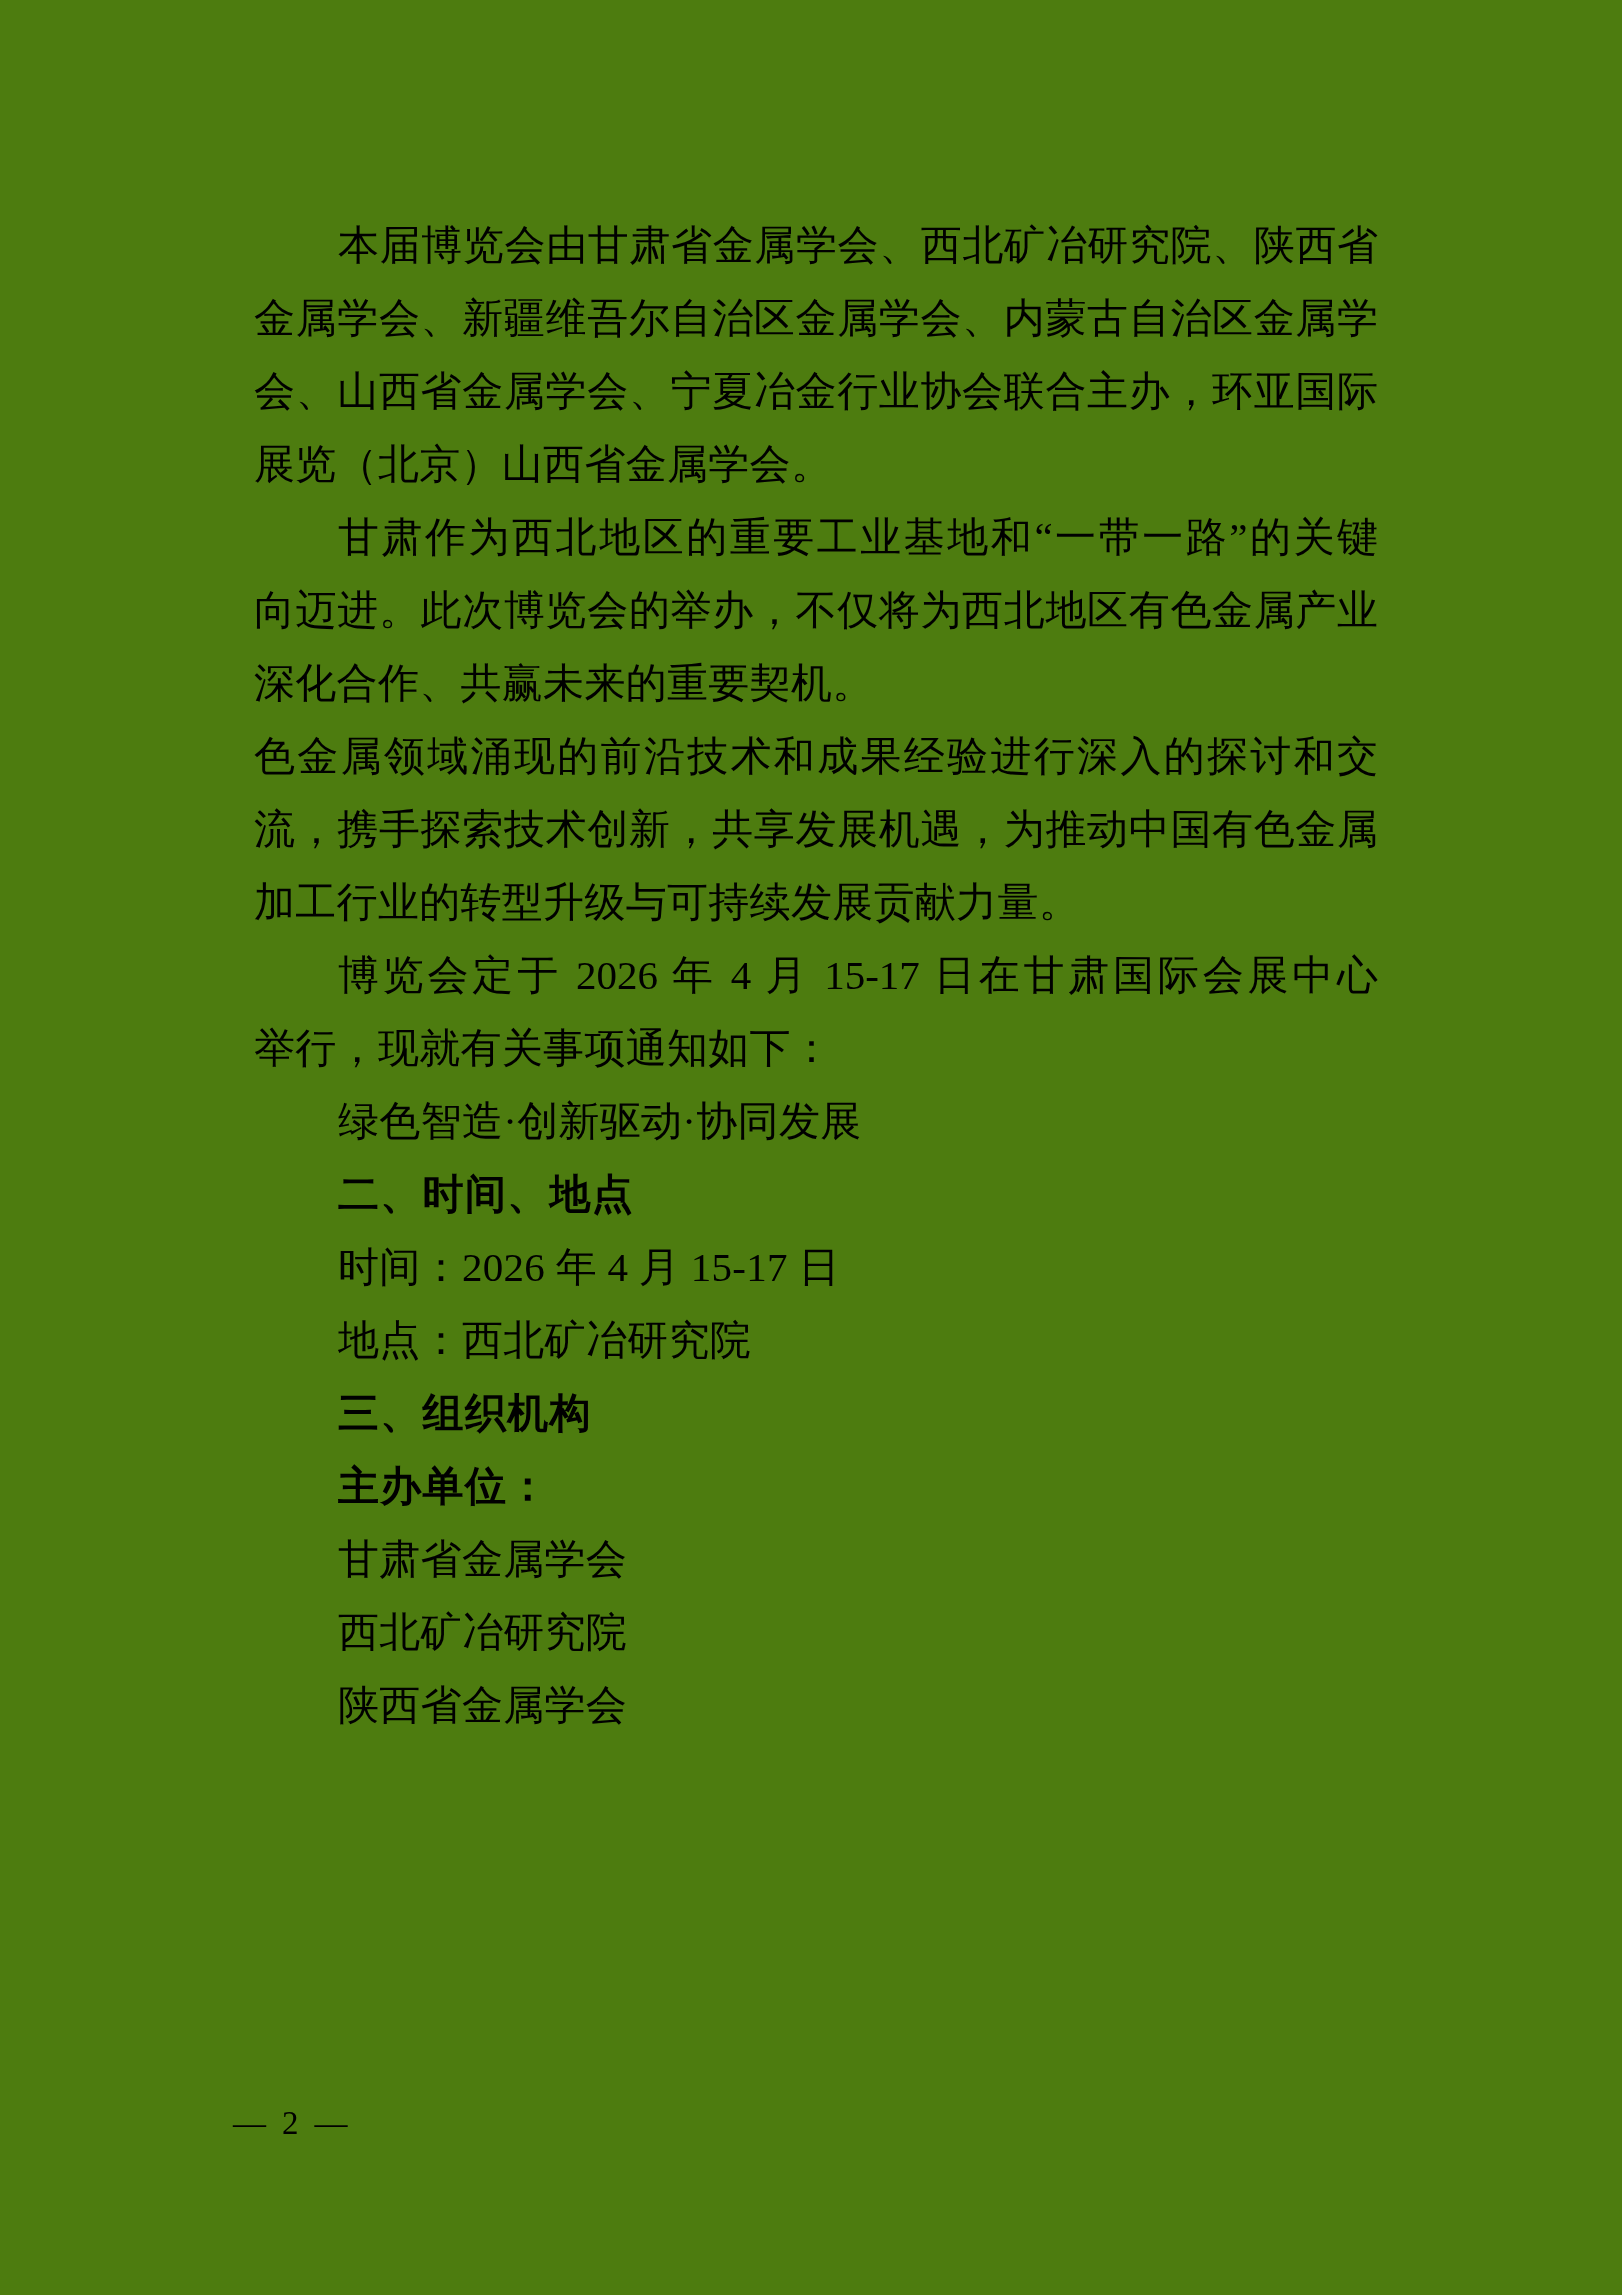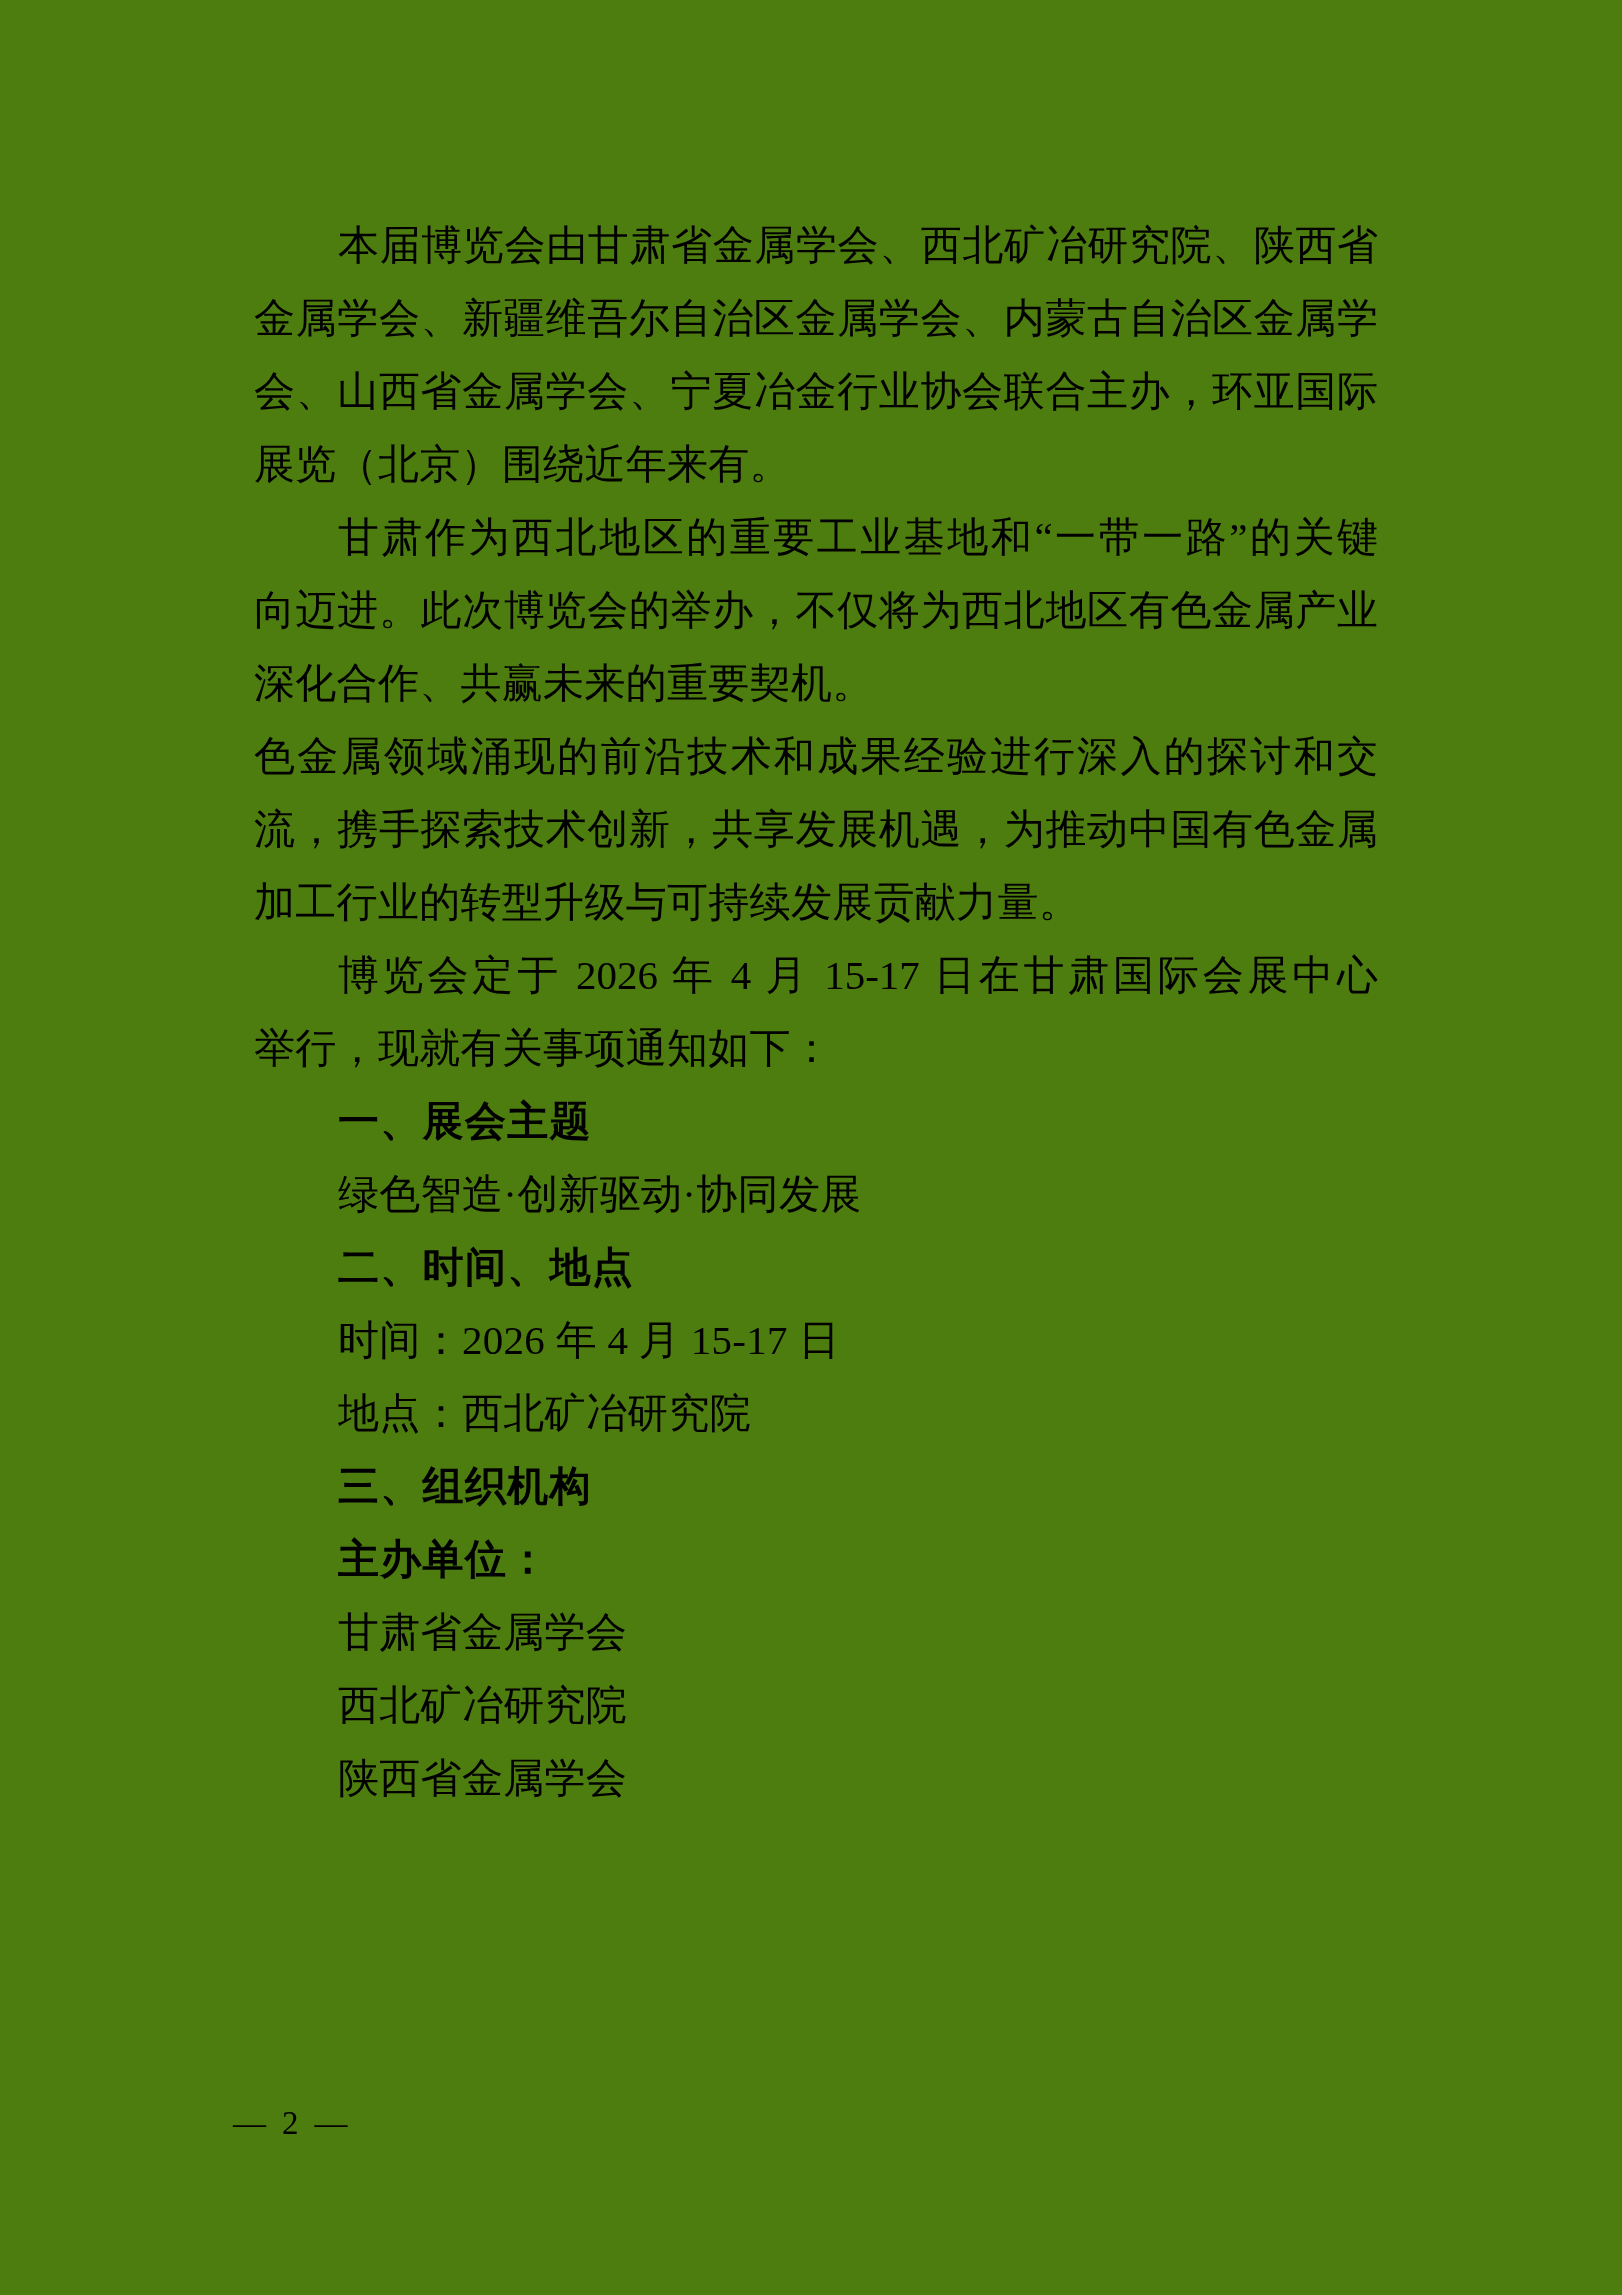--- a/index.html
+++ b/index.html
@@ -65,30 +65,29 @@
 </style>
 </head>
 <body>
 
 <div class="page">
 
   <div class="content">
       <div class="line indent fill">本届博览会由甘肃省金属学会、西北矿冶研究院、陕西省</div>
       <div class="line fill">金属学会、新疆维吾尔自治区金属学会、内蒙古自治区金属学</div>
       <div class="line fill">会、山西省金属学会、宁夏冶金行业协会联合主办，环亚国际</div>
-      <div class="line">展览（北京）围绕近年来有。</div>
+      <div class="line">展览（北京）山西省金属学会。</div>
       <div class="line indent fill">甘肃作为西北地区的重要工业基地和“一带一路”的关键</div>
       <div class="line fill">向迈进。此次博览会的举办，不仅将为西北地区有色金属产业</div>
       <div class="line">深化合作、共赢未来的重要契机。</div>
       <div class="line fill">色金属领域涌现的前沿技术和成果经验进行深入的探讨和交</div>
       <div class="line fill">流，携手探索技术创新，共享发展机遇，为推动中国有色金属</div>
       <div class="line">加工行业的转型升级与可持续发展贡献力量。</div>
       <div class="line indent fill">博览会定于 2026 年 4 月 15-17 日在甘肃国际会展中心</div>
       <div class="line">举行，现就有关事项通知如下：</div>
-      <div class="line indent bold">一、展会主题</div>
       <div class="line indent">绿色智造·创新驱动·协同发展</div>
       <div class="line indent bold">二、时间、地点</div>
       <div class="line indent">时间：2026 年 4 月 15-17 日</div>
       <div class="line indent">地点：西北矿冶研究院</div>
       <div class="line indent bold">三、组织机构</div>
       <div class="line indent bold">主办单位：</div>
       <div class="line indent">甘肃省金属学会</div>
       <div class="line indent">西北矿冶研究院</div>
       <div class="line indent">陕西省金属学会</div>
     </div>

